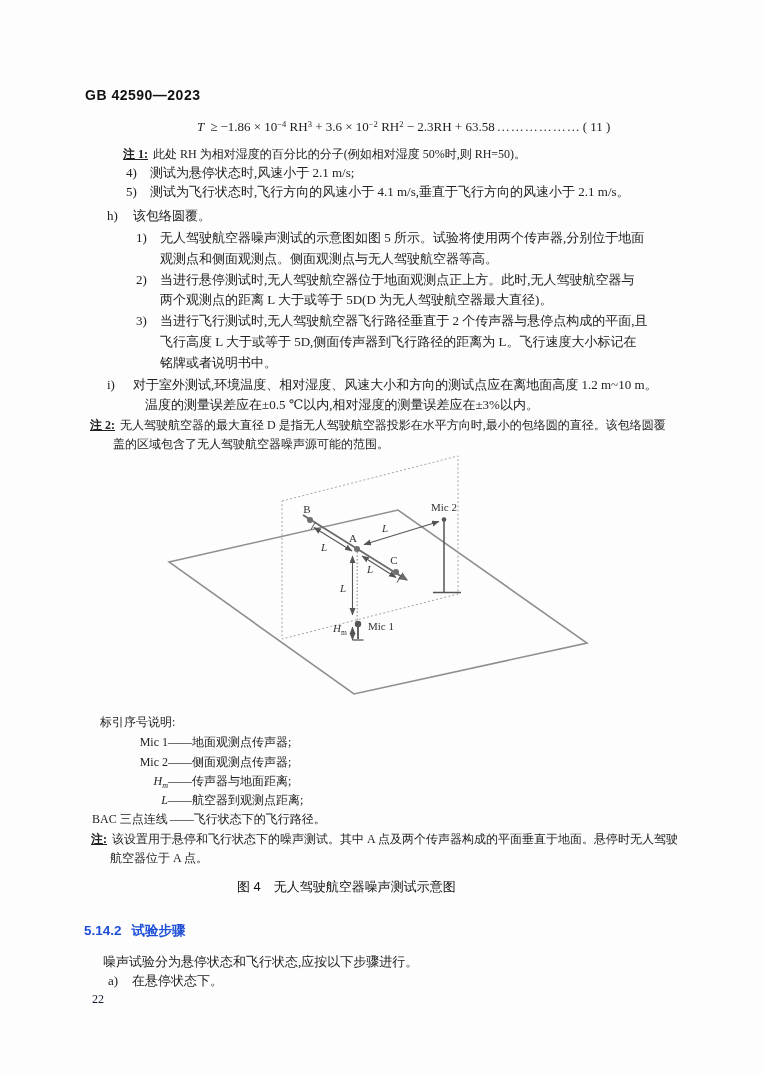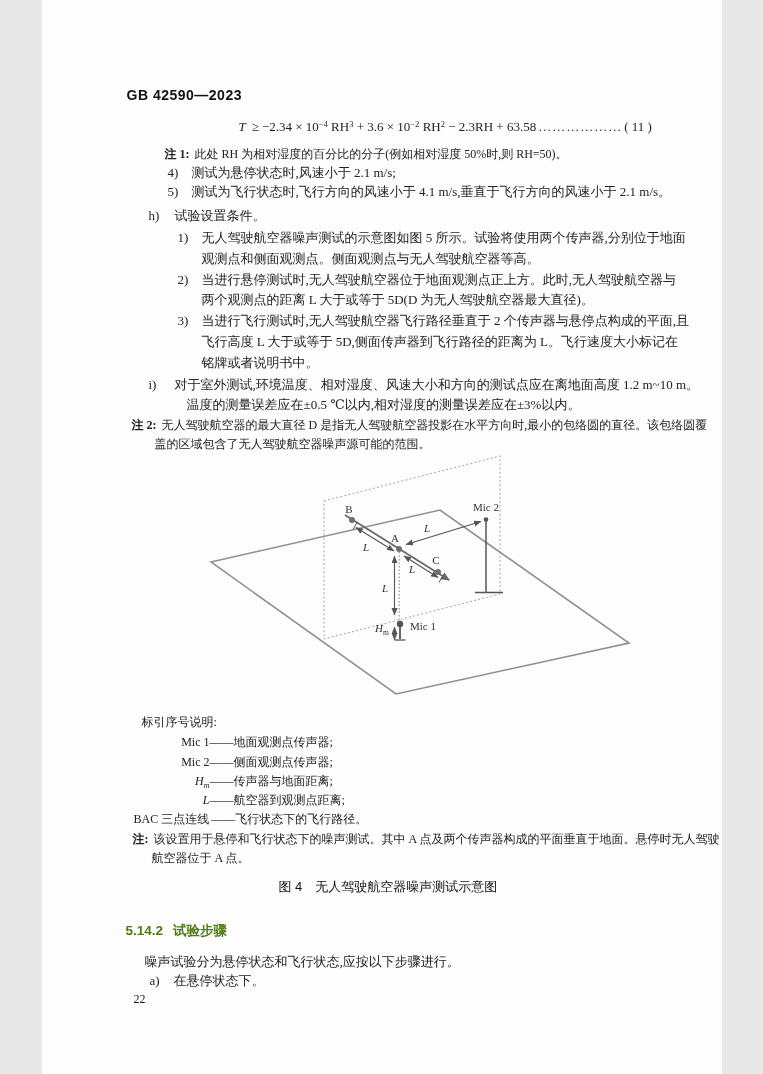--- a/index.html
+++ b/index.html
@@ -1,69 +1,69 @@
 <!DOCTYPE html>
 <html><head>
 <meta charset="utf-8">
 <style>
   html,body{margin:0;padding:0;background:#e8e8e8;}
   .page{
-    position:relative;width:680px;height:1074px;margin:0 auto;
+    position:relative;width:763px;height:1074px;margin:0 auto;
     background:#fdfdfd;overflow:hidden;
     font-family:"Liberation Serif","DejaVu Serif",serif;
     color:#222;
   }
   .abs{position:absolute;white-space:nowrap;}
   .hdr{font-family:"Liberation Sans","DejaVu Sans",sans-serif;font-weight:bold;font-size:14px;letter-spacing:.5px;color:#111;}
   .body-line{font-size:13px;line-height:15px;}
   .num{display:inline-block;}
   .numw24{width:24px;}
   .numw26{width:26px;}
   .note-line{font-size:12px;line-height:14px;color:#222;}
-  .note-label{font-weight:bold;margin-right:5px;}
+  .note-label{font-weight:bold;margin-right:5px;text-decoration:underline;}
   .formula{font-size:13px;color:#1d1d1d;}
   .formula i{font-style:italic;margin-right:3px;}
   .formula sup{font-size:8.5px;vertical-align:4px;letter-spacing:0;}
   .formula .rel{margin:0 3px;}
   .formula .dots{letter-spacing:1px;margin:0 2px;color:#333;}
   .legend-line{font-size:12px;line-height:14px;text-align:right;}
   .lterm{display:inline-block;min-width:76px;}
   .it{font-style:italic;}
   .lterm sub{font-size:8px;}
   .caption{font-family:"Liberation Sans","DejaVu Sans",sans-serif;font-weight:normal;font-size:13px;color:#111;}
-  .sect{font-family:"Liberation Sans","DejaVu Sans",sans-serif;font-weight:bold;font-size:13.5px;color:#4d7c0f;}
+  .sect{font-family:"Liberation Sans","DejaVu Sans",sans-serif;font-weight:bold;font-size:13.5px;color:#1d4ed8;}
   .sect .sect-num{margin-right:10px;}
   .pageno{font-size:12px;color:#0f172a;}
   svg text{font-family:"Liberation Serif","DejaVu Serif",serif;font-size:11px;fill:#333;}
   svg .lt{font-style:italic;}
 </style>
 </head>
 <body>
 
 <div class="page">
 
   <div class="abs hdr" style="left:85px;top:87px;">GB 42590—2023</div>
 
   <div class="abs formula" style="left:197px;top:119px;">
-    <i>T</i><span class="rel">≥</span><span>−2.34 × 10</span><sup>−4</sup><span> RH</span><sup>3</sup><span> + 3.6 × 10</span><sup>−2</sup><span> RH</span><sup>2</sup><span> − 2.3RH + 63.58</span><span class="dots">………………</span><span>( 11 )</span>
+    <i>T</i><span class="rel">≥</span><span>−1.86 × 10</span><sup>−4</sup><span> RH</span><sup>3</sup><span> + 3.6 × 10</span><sup>−2</sup><span> RH</span><sup>2</sup><span> − 2.3RH + 63.58</span><span class="dots">………………</span><span>( 11 )</span>
   </div>
 
   <div class="abs note-line" style="left:123px;top:147px;">
     <span class="note-label">注 1:</span><span>此处 RH 为相对湿度的百分比的分子(例如相对湿度 50%时,则 RH=50)。</span>
   </div>
 
   <div class="abs body-line" style="left:126px;top:165px;">
     <span class="num numw24">4)</span><span>测试为悬停状态时,风速小于 2.1 m/s;</span>
   </div>
   <div class="abs body-line" style="left:126px;top:184px;">
     <span class="num numw24">5)</span><span>测试为飞行状态时,飞行方向的风速小于 4.1 m/s,垂直于飞行方向的风速小于 2.1 m/s。</span>
   </div>
 
   <div class="abs body-line" style="left:107px;top:208px;">
-    <span class="num numw26">h)</span><span>试验设置条件。</span>
+    <span class="num numw26">h)</span><span>该包络圆覆。</span>
   </div>
 
   <div class="abs body-line" style="left:136px;top:230px;">
     <span class="num numw24">1)</span><span>无人驾驶航空器噪声测试的示意图如图 5 所示。试验将使用两个传声器,分别位于地面</span>
   </div>
   <div class="abs body-line" style="left:160px;top:251px;">观测点和侧面观测点。侧面观测点与无人驾驶航空器等高。</div>
 
   <div class="abs body-line" style="left:136px;top:272px;">
     <span class="num numw24">2)</span><span>当进行悬停测试时,无人驾驶航空器位于地面观测点正上方。此时,无人驾驶航空器与</span>
   </div>

